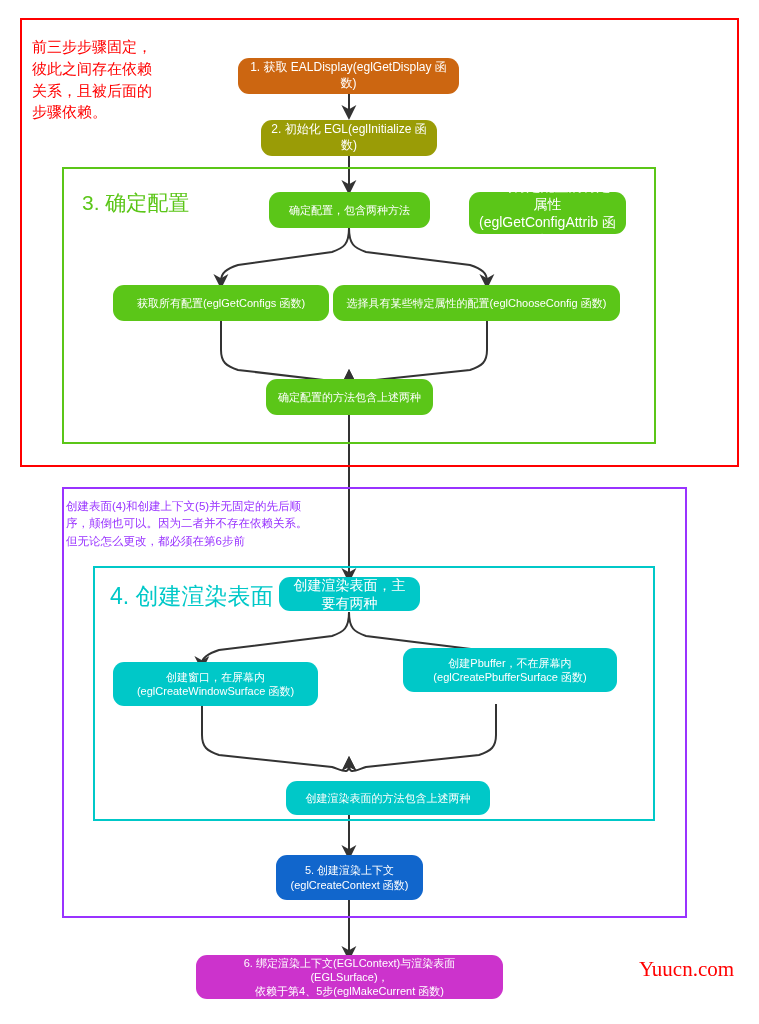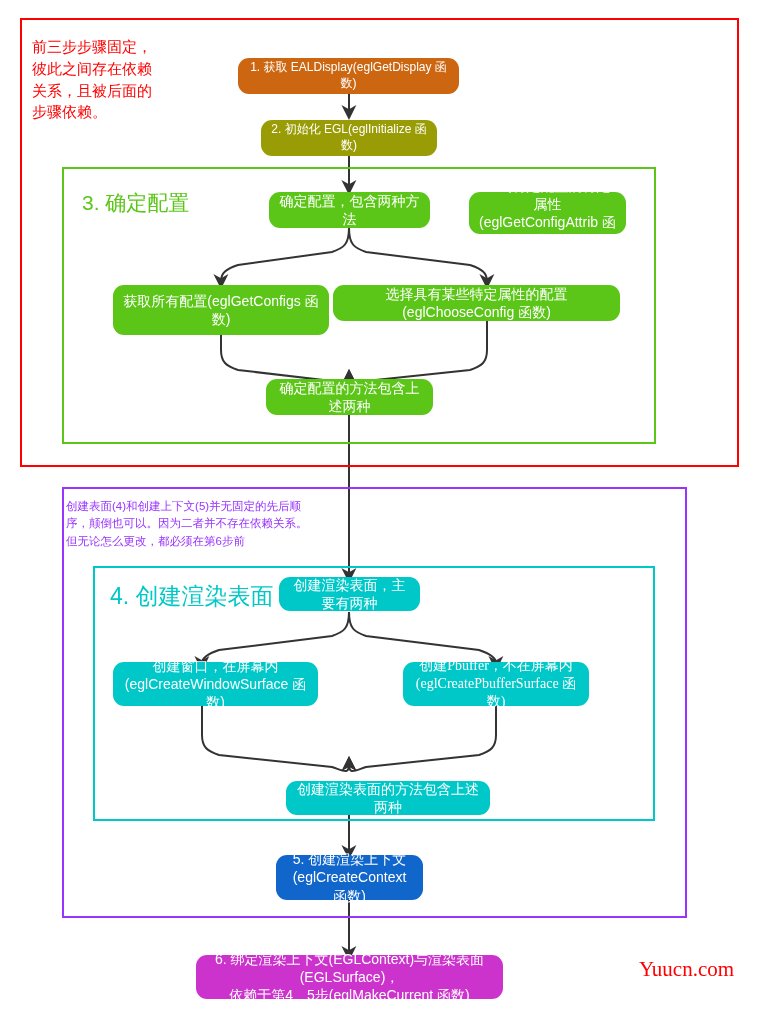--- a/index.html
+++ b/index.html
@@ -77,21 +77,21 @@
     white-space: pre-line;
   }
   .n-orange  { background: #cc6611; margin-top: 19px; }
   .n-olive   { background: #9a9c06; }
   .n-green   { background: #5bc618; }
   .n-cyan    { background: #00c8c8; }
   .n-blue    { background: #1166cc; }
   .n-magenta { background: #cc33cc; }
 
   .fs10 { font-size: 14px; }
-  .fs11 { font-size: 14px; }
+  .fs11 { font-size: 11px; }
   .fs12 { font-size: 12px; }
 
   
   .watermark {
     position: absolute;
     color: #ff0000;
     font-family: "Liberation Serif", "DejaVu Serif", serif;
     font-size: 21px;
     white-space: nowrap;
   }
@@ -156,32 +156,32 @@
 
   <div class="node n-orange fs12" style="left:238px; top:39px; width:221px; height:36px;">1. 获取 EALDisplay(eglGetDisplay 函数)</div>
 
   <div class="node n-olive fs12" style="left:261px; top:120px; width:176px; height:36px;">2. 初始化 EGL(eglInitialize 函数)</div>
 
   <div class="node n-green fs11" style="left:269px; top:192px; width:161px; height:36px;">确定配置，包含两种方法</div>
 
   <div class="node n-green fs10" style="left:469px; top:192px; width:157px; height:42px;">查询特定配置的特定属性
 (eglGetConfigAttrib 函数)</div>
 
-  <div class="node n-green fs11" style="left:113px; top:285px; width:216px; height:50px;">获取所有配置(eglGetConfigs 函数)</div>
+  <div class="node n-green fs11" style="left:113px; top:285px; width:216px; height:36px;">获取所有配置(eglGetConfigs 函数)</div>
 
   <div class="node n-green fs11" style="left:333px; top:285px; width:287px; height:36px;">选择具有某些特定属性的配置(eglChooseConfig 函数)</div>
 
   <div class="node n-green fs11" style="left:266px; top:379px; width:167px; height:36px;">确定配置的方法包含上述两种</div>
 
   <div class="node n-cyan fs10" style="left:279px; top:577px; width:141px; height:34px;">创建渲染表面，主要有两种</div>
 
   <div class="node n-cyan fs11" style="left:113px; top:662px; width:205px; height:44px;">创建窗口，在屏幕内
 (eglCreateWindowSurface 函数)</div>
 
-  <div class="node n-cyan fs11" style="left:403px; top:662px; width:186px; height:44px;font-family:Liberation Serif, serif;">创建Pbuffer，不在屏幕内
+  <div class="node n-cyan fs11" style="left:403px; top:648px; width:214px; height:44px;">创建Pbuffer，不在屏幕内
 (eglCreatePbufferSurface 函数)</div>
 
   <div class="node n-cyan fs11" style="left:252px; top:781px; width:204px; height:34px;margin-left:34px;">创建渲染表面的方法包含上述两种</div>
 
   <div class="node n-blue fs11" style="left:276px; top:855px; width:147px; height:45px;">5. 创建渲染上下文
 (eglCreateContext 函数)</div>
 
   <div class="node n-magenta fs11" style="left:196px; top:955px; width:307px; height:44px;">6. 绑定渲染上下文(EGLContext)与渲染表面(EGLSurface)，
 依赖于第4、5步(eglMakeCurrent 函数)</div>
 

